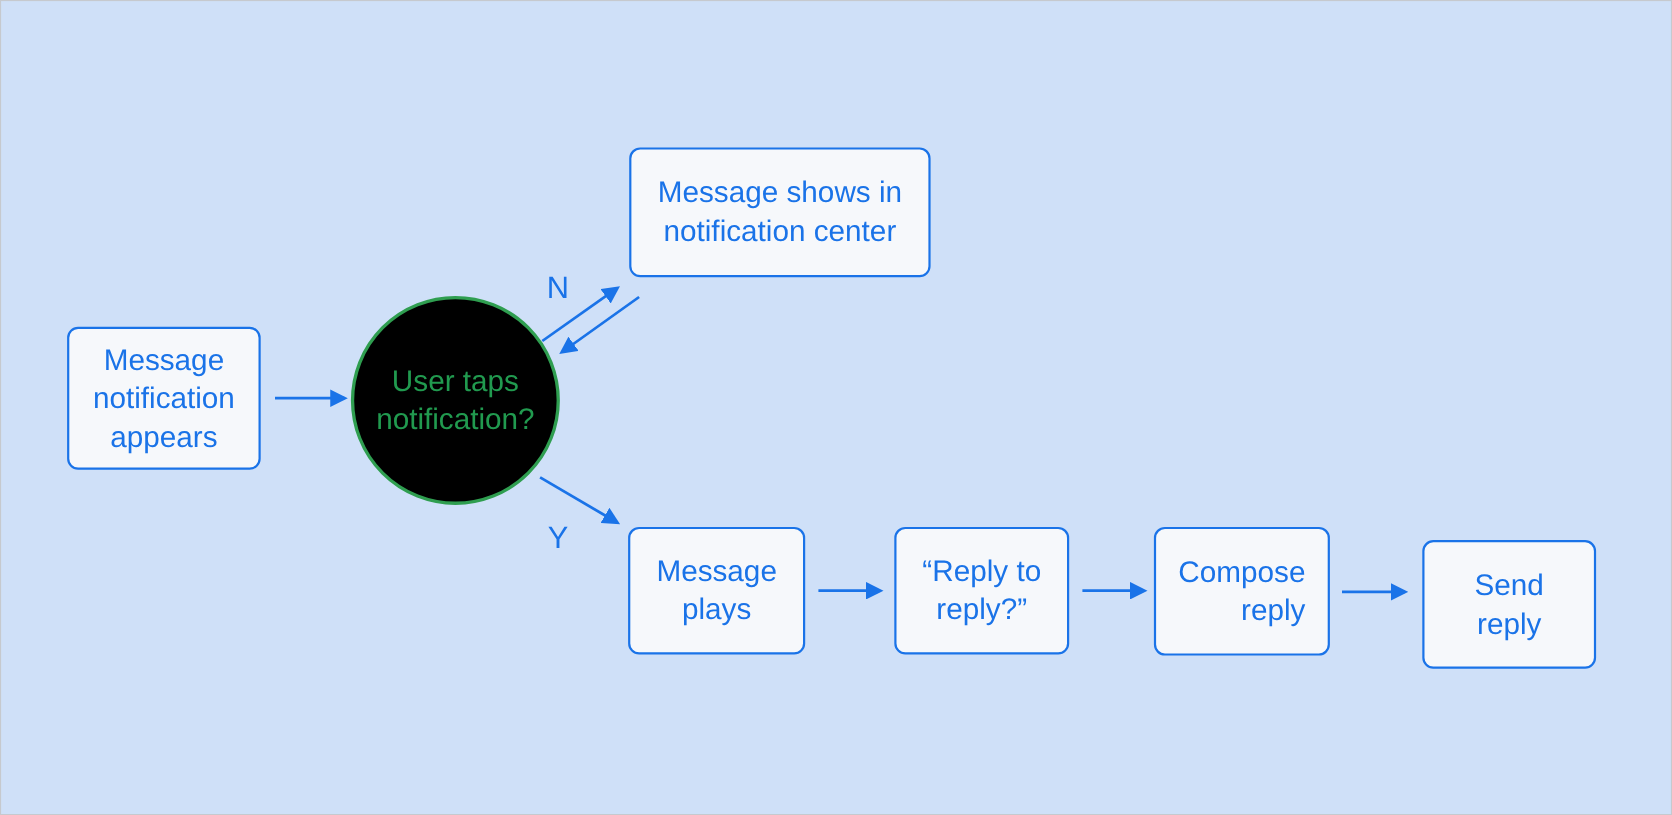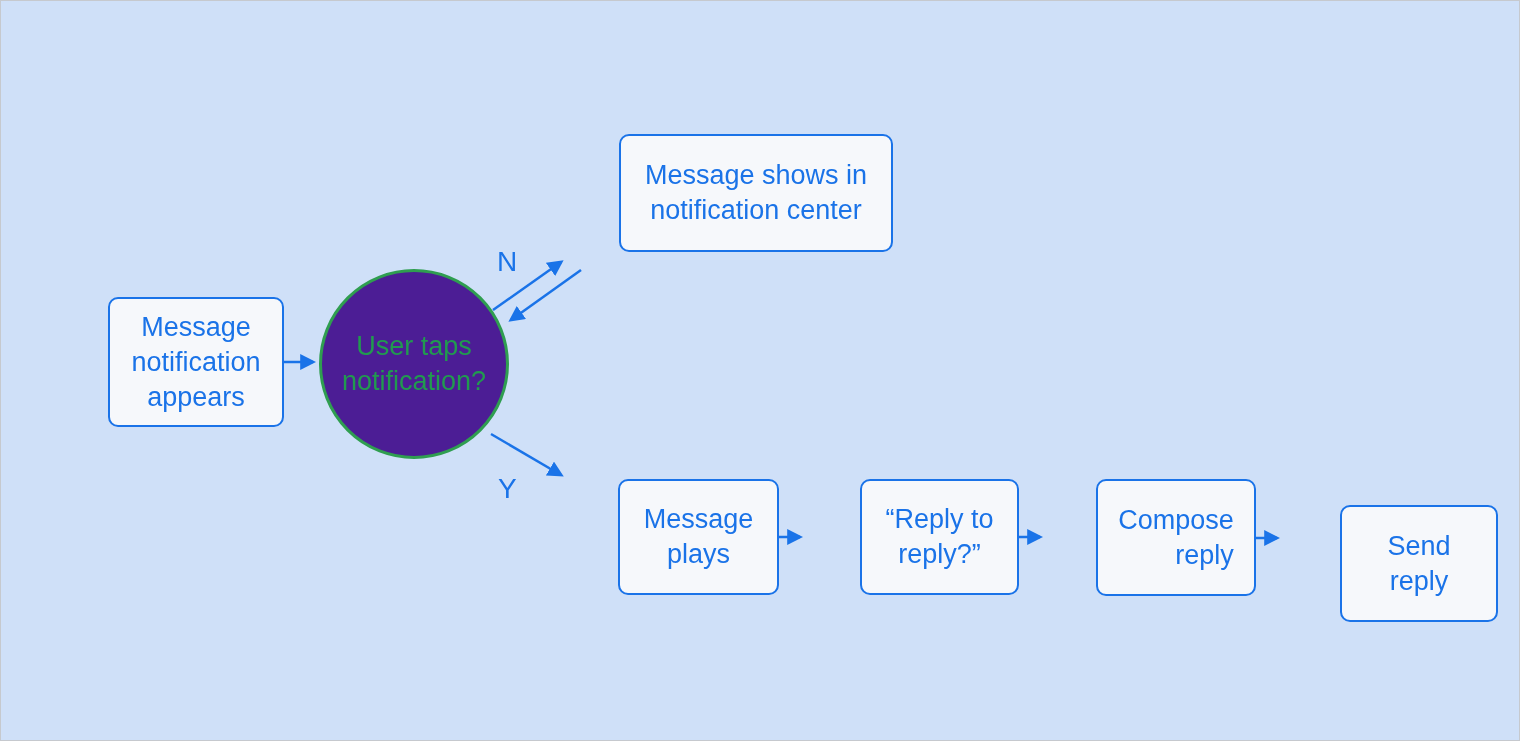--- a/index.html
+++ b/index.html
@@ -20,26 +20,25 @@
     border: 2.5px solid #1a73e8;
     border-radius: 10px;
     display: flex;
     align-items: center;
     justify-content: center;
     text-align: center;
     color: #1a73e8;
     font-size: 27px;
     line-height: 35px;
     white-space: pre-line;
-    margin-left: 47px;
   }
   .decision {
     position: absolute;
     box-sizing: border-box;
-    background: #4c1d95;
+    background: #000000;
     border: 3px solid #2f9e50;
     border-radius: 50%;
     display: flex;
     align-items: center;
     justify-content: center;
     text-align: center;
     color: #219a4f;
     font-size: 27px;
     line-height: 35px;
     white-space: pre-line;
@@ -59,21 +58,21 @@
   }
   svg.edges line { stroke: #1a73e8; stroke-width: 2.5px; }
 
   
   #n-start   { left: 60px;   top: 296px; width: 176px; height: 130px; }
   #n-dec     { left: 318px;  top: 268px; width: 190px; height: 190px; }
   #n-center  { left: 571px;  top: 133px; width: 274px; height: 118px; }
   #n-plays   { left: 570px;  top: 478px; width: 161px; height: 116px; }
   #n-reply   { left: 812px;  top: 478px; width: 159px; height: 116px; }
   #n-compose { left: 1048px; top: 478px; width: 160px; height: 117px; text-align: right; }
-  #n-send    { left: 1292px; top: 504px; width: 158px; height: 117px; }
+  #n-send    { left: 1292px; top: 490px; width: 158px; height: 117px; }
   #lbl-n { left: 496px; top: 246px; }
   #lbl-y { left: 497px; top: 473px; }
 </style>
 </head>
 <body>
 
 <div class="canvas">
 
   <svg class="edges" viewBox="0 0 1520 741">
     <defs>

